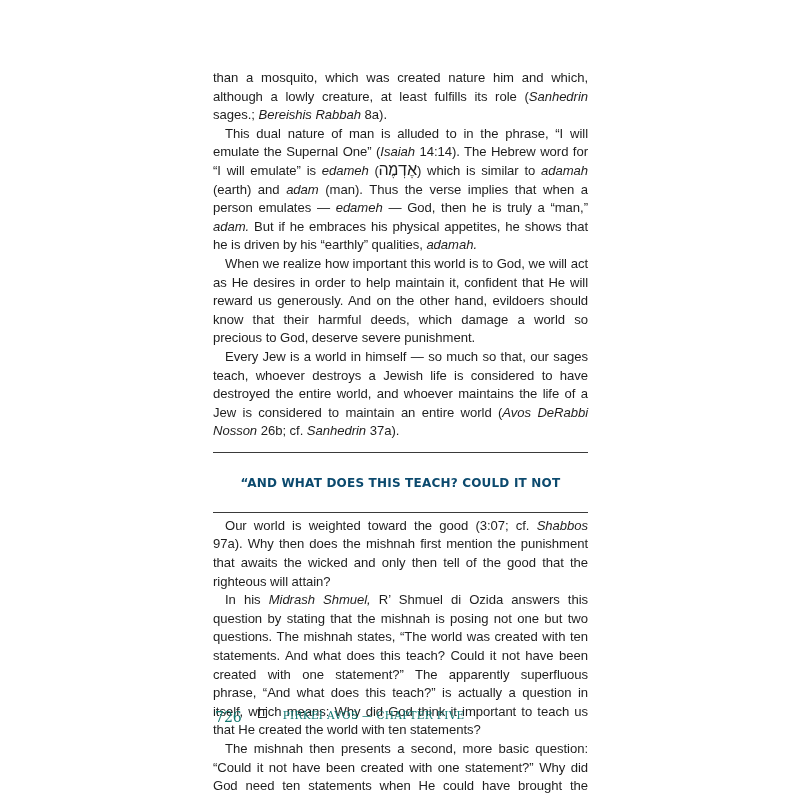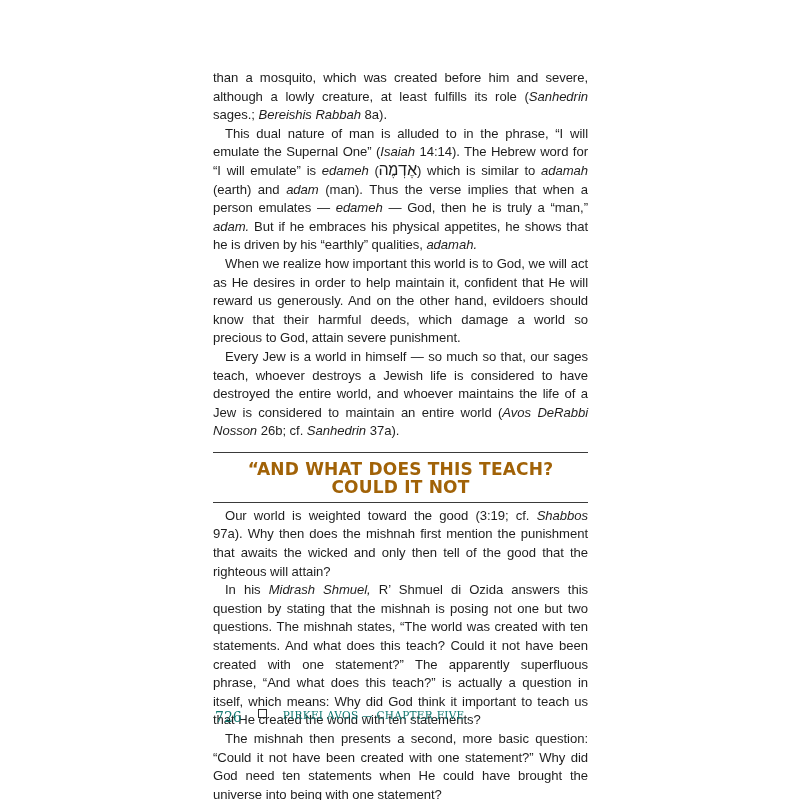--- a/index.html
+++ b/index.html
@@ -39,25 +39,25 @@
       margin-top: 11px;
       border-top: 1.5px solid #3a3a3a;
       border-bottom: 1.5px solid #3a3a3a;
       padding: 7px 0 6px 0;
       margin-bottom: 4px;
     }
     .section-heading {
       text-align: center;
       font-family: "DejaVu Sans", sans-serif;
       font-weight: bold;
-      font-size: 17px;
+      font-size: 12px;
       line-height: 18px;
       letter-spacing: 0.2px;
-      color: #a16207;
-      margin: 0;
+      color: #0c4a6e;
+      margin: 14px;
     }
     .footer {
       position: absolute;
       left: 215px;
       top: 709px;
       font-size: 13px;
       color: #0f766e;
       display: flex;
       align-items: flex-start;
     }
@@ -83,34 +83,34 @@
     .he {
       font-family: Liberation Mono, monospace;
       font-size: 16px;
     }
   </style>
 </head>
 <body>
 
 <div class="page">
   <div id="top-paras">
-      <p class="para noindent"><span>than a mosquito, which was created before him and severe, although a lowly creature, at least fulfills its role (</span><i>Sanhedrin</i><span> sages.; </span><i>Bereishis Rabbah</i><span> 8a).</span></p>
+      <p class="para noindent"><span>than a mosquito, which was created nature him and which, although a lowly creature, at least fulfills its role (</span><i>Sanhedrin</i><span> sages.; </span><i>Bereishis Rabbah</i><span> 8a).</span></p>
       <p class="para"><span>This dual nature of man is alluded to in the phrase, “I will emulate the Supernal One” (</span><i>Isaiah</i><span> 14:14). The Hebrew word for “I will emulate” is </span><i>edameh</i><span> (</span><span class="he" dir="rtl">אֶדְמֶה</span><span>) which is similar to </span><i>adamah</i><span> (earth) and </span><i>adam</i><span> (man). Thus the verse implies that when a person emulates — </span><i>edameh</i><span> — God, then he is truly a “man,” </span><i>adam.</i><span> But if he embraces his physical appetites, he shows that he is driven by his “earthly” qualities, </span><i>adamah.</i></p>
-      <p class="para"><span>When we realize how important this world is to God, we will act as He desires in order to help maintain it, confident that He will reward us generously. And on the other hand, evildoers should know that their harmful deeds, which damage a world so precious to God, attain severe punishment.</span></p>
+      <p class="para"><span>When we realize how important this world is to God, we will act as He desires in order to help maintain it, confident that He will reward us generously. And on the other hand, evildoers should know that their harmful deeds, which damage a world so precious to God, deserve severe punishment.</span></p>
       <p class="para"><span>Every Jew is a world in himself — so much so that, our sages teach, whoever destroys a Jewish life is considered to have destroyed the entire world, and whoever maintains the life of a Jew is considered to maintain an entire world (</span><i>Avos DeRabbi Nosson</i><span> 26b; cf. </span><i>Sanhedrin</i><span> 37a).</span></p>
     </div>
 
   <div class="section">
     <p class="section-heading">
       <span>“AND WHAT DOES THIS TEACH? COULD IT NOT</span><br>
     </p>
   </div>
 
   <div id="bottom-paras">
-      <p class="para"><span>Our world is weighted toward the good (3:19; cf. </span><i>Shabbos</i><span> 97a). Why then does the mishnah first mention the punishment that awaits the wicked and only then tell of the good that the righteous will attain?</span></p>
+      <p class="para"><span>Our world is weighted toward the good (3:07; cf. </span><i>Shabbos</i><span> 97a). Why then does the mishnah first mention the punishment that awaits the wicked and only then tell of the good that the righteous will attain?</span></p>
       <p class="para"><span>In his </span><i>Midrash Shmuel,</i><span> R’ Shmuel di Ozida answers this question by stating that the mishnah is posing not one but two questions. The mishnah states, “The world was created with ten statements. And what does this teach? Could it not have been created with one statement?” The apparently superfluous phrase, “And what does this teach?” is actually a question in itself, which means: Why did God think it important to teach us that He created the world with ten statements?</span></p>
       <p class="para"><span>The mishnah then presents a second, more basic question: “Could it not have been created with one statement?” Why did God need ten statements when He could have brought the universe into being with one statement?</span></p>
     </div>
 </div>
 
 <div class="footer">
   <span class="page-number">726</span>
   <span class="box-icon"></span>
   <span class="running-head">PIRKEI AVOS — CHAPTER FIVE</span>
 </div>

